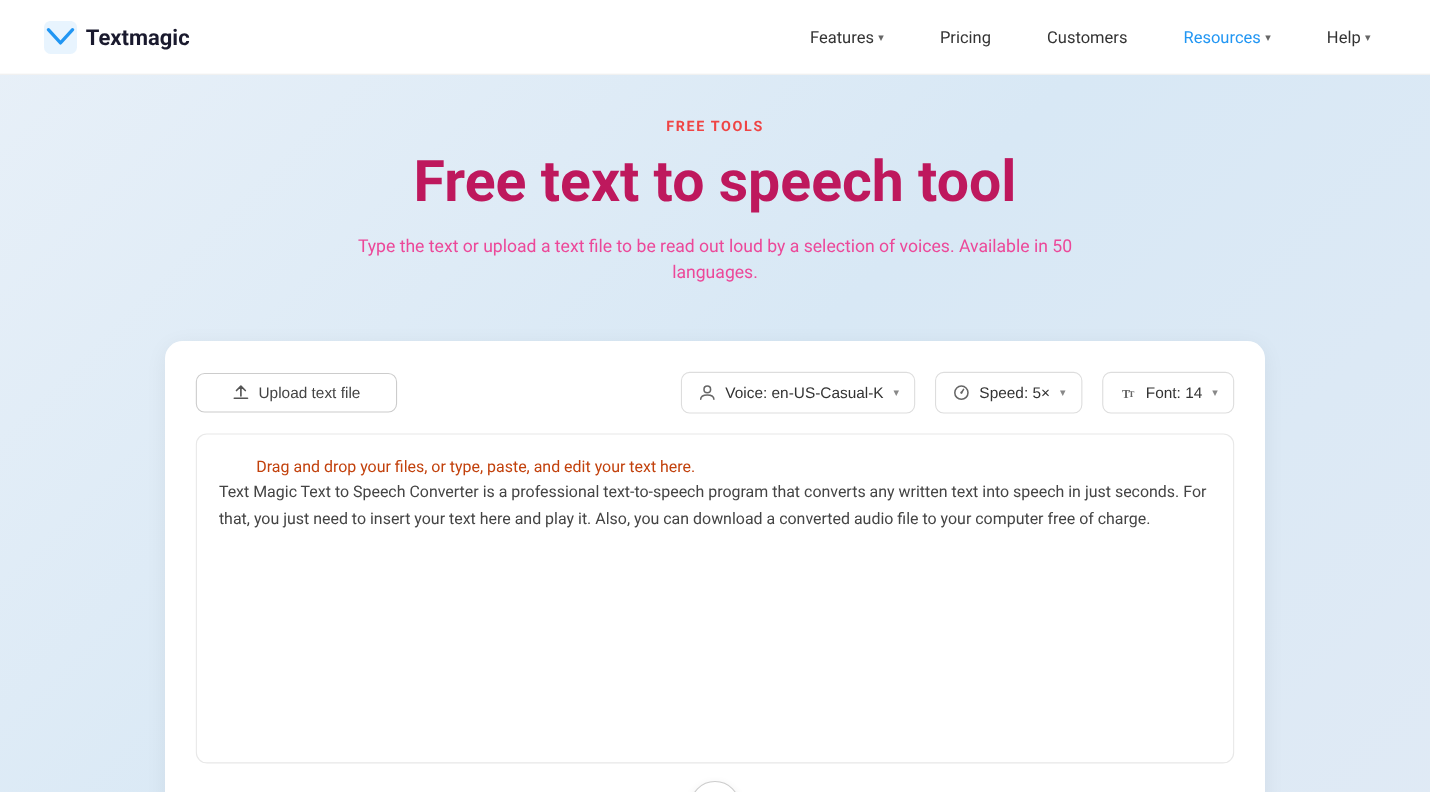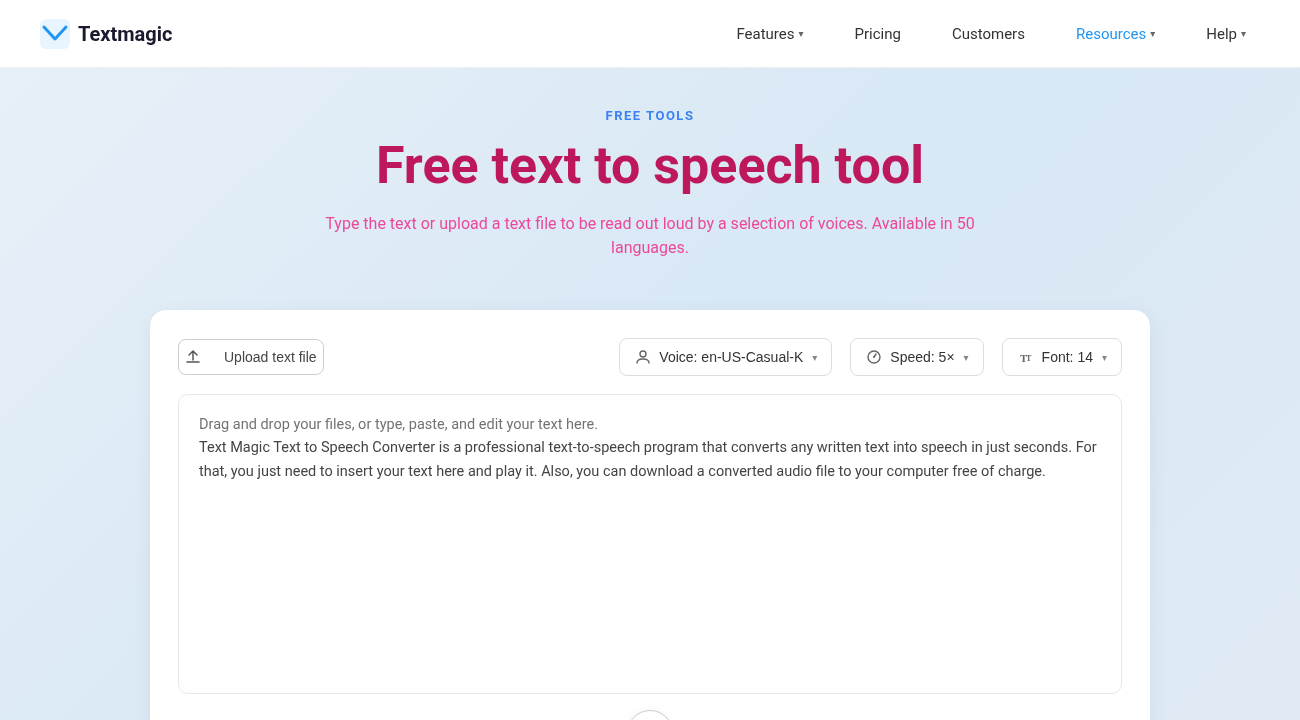--- a/index.html
+++ b/index.html
@@ -80,21 +80,21 @@
       cursor: pointer;
       font-weight: 600;
     }
 
     
     .hero {
       text-align: center;
       padding: 40px 20px 20px;
     }
     .hero-badge {
-      color: #3b82f6;
+      color: #ef4444;
       font-size: 13px;
       font-weight: 700;
       letter-spacing: 1.5px;
       text-transform: uppercase;
       margin-bottom: 14px;
     }
     .hero-title {
       font-size: 52px;
       font-weight: 700;
       color: #be185d;
@@ -121,25 +121,25 @@
 
     .toolbar {
       display: flex;
       align-items: center;
       justify-content: space-between;
       margin-bottom: 18px;
     }
     .btn-upload {
       display: flex;
       align-items: flex-start;
-      gap: 23px;
+      gap: 8px;
       border: 1.5px solid #ccc;
       background: #fff;
       color: #444;
-      padding: 9px 6px;
+      padding: 9px 32px;
       border-radius: 8px;
       font-size: 14px;
       cursor: pointer;
     }
     .controls-right {
       display: flex;
       align-items: flex-end;
       gap: 18px;
       margin-left: 27px;
     }
@@ -177,21 +177,22 @@
       min-height: 300px;
       position: relative;
       margin-bottom: 0;
     }
     .text-content {
       font-size: 14.5px;
       color: #444;
       line-height: 1.6;
     }
     .text-placeholder {
-      color: #737373;
+      color: #c2410c;
+      margin-left: 34px;
     }
 
     
     .play-section {
       display: flex;
       justify-content: center;
       padding: 16px 0 10px;
     }
     .play-btn {
       width: 46px;

